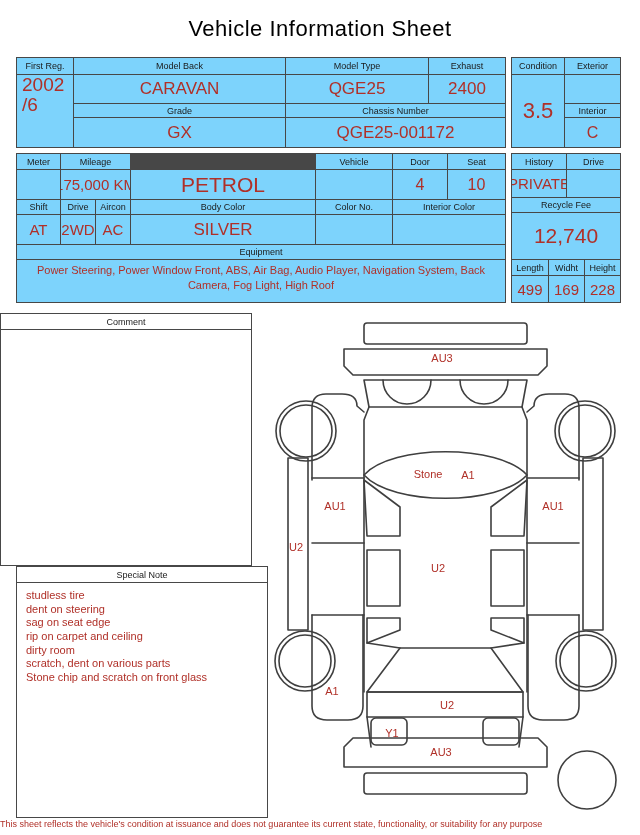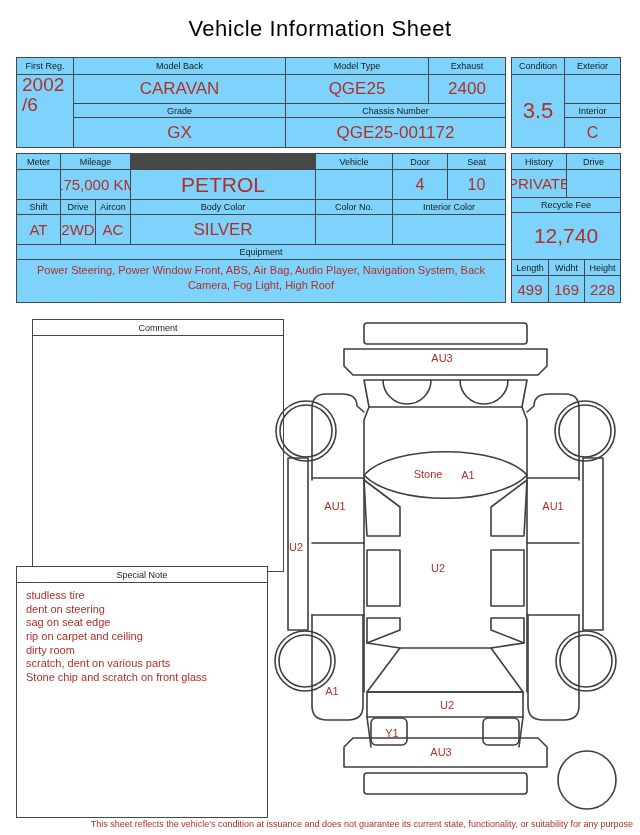--- a/index.html
+++ b/index.html
@@ -27,25 +27,25 @@
        grid-template-rows:15px 27px 14px 46px 15px 1fr; }
   .firstreg{ flex-direction:column; align-items:flex-start; justify-content:flex-start;
        padding-left:5px; font-size:19px; line-height:1.05; }
   .f11{font-size:15px} .f15{font-size:15px} .f16{font-size:16px}
   .f17{font-size:17px} .f18{font-size:21px} .f22{font-size:22px}
   .equip{ align-items:flex-start; justify-content:flex-start; text-align:center;
        padding:3px 7px; font-size:11px; line-height:1.4; white-space:normal; }
   .box{ position:absolute; border:1px solid var(--line); box-sizing:border-box; background:#fff; }
   .boxhead{ height:15px; border-bottom:1px solid var(--line); display:flex;
        align-items:center; justify-content:center; font-size:9px; color:var(--ink); }
-  #comment{ left:32px; top:313px; width:252px; height:253px;margin-top:6px; }
+  #comment{ left:0; top:313px; width:252px; height:253px; }
   #note{ left:16px; top:566px; width:252px; height:252px; }
   .notes{ padding:6px 9px; color:var(--red); font-size:11px; line-height:1.24; }
   #diagram{ position:absolute; left:270px; top:310px; width:370px; height:505px; }
-  .footer{ position:absolute; top:819px; left:0; width:633px; text-align:right;
+  .footer{ position:absolute; top:819px; left:0; width:633px; text-align:left;
        font-size:9px; color:var(--red); }
   svg text{ font-family:"Liberation Sans", sans-serif; font-size:11px; fill:var(--red); }
 </style>
 </head>
 <body>
 
 <div class="page">
 
   <div class="title">Vehicle Information Sheet</div>
 

